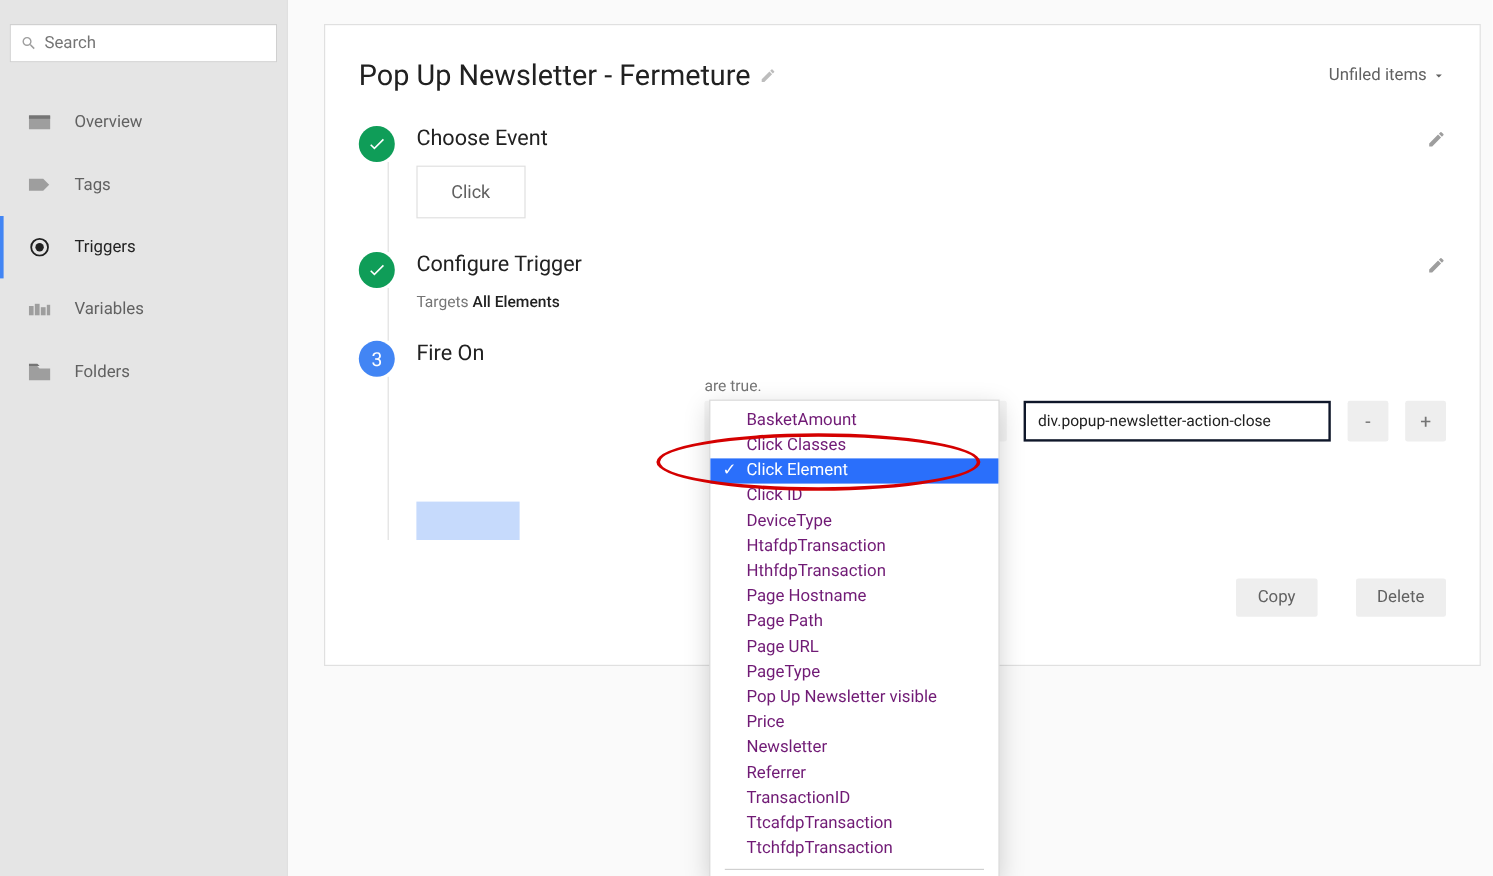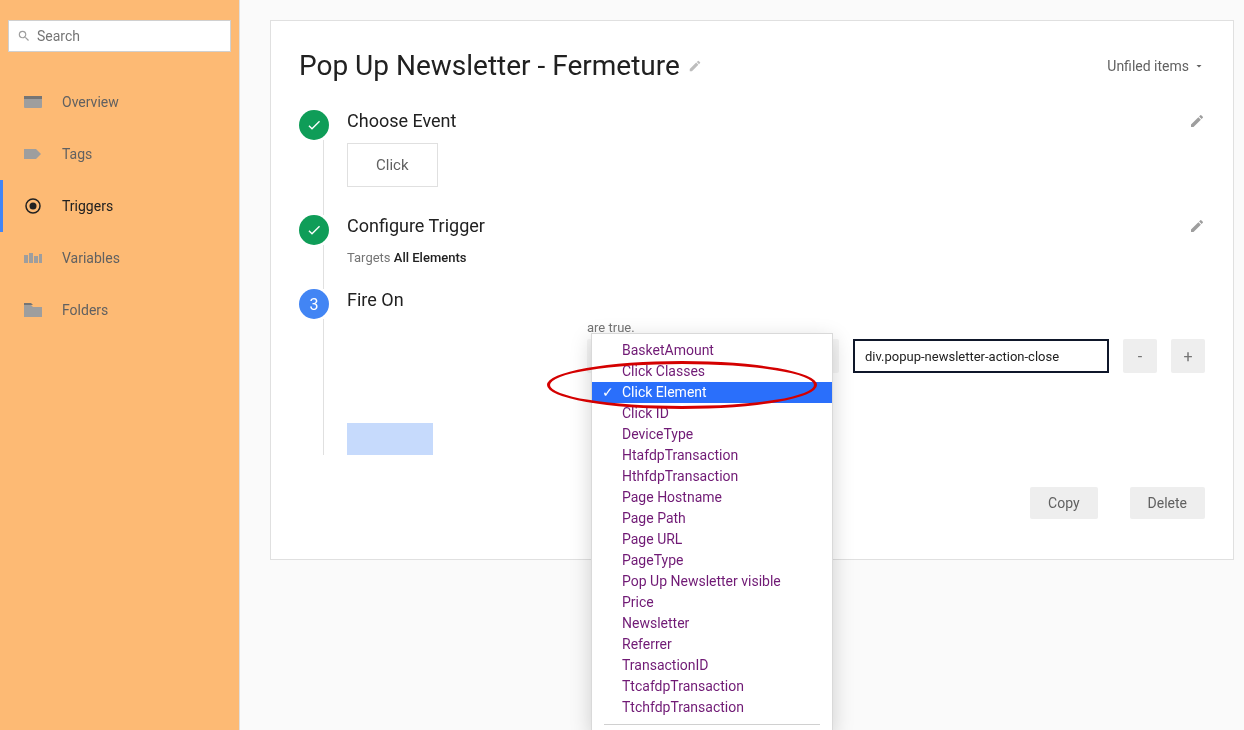--- a/index.html
+++ b/index.html
@@ -1,20 +1,20 @@
 <!DOCTYPE html>
 <html><head>
 <meta charset="utf-8">
 <style>
   * { box-sizing: border-box; margin: 0; padding: 0; font-family: Roboto, Arial, sans-serif; }
   body { background: #fff; color: #212121; font-size: 14px; }
   .app { display: flex; height: 730px; width: 1244px; }
   .sidebar {
     width: 250px; border-right: 1px solid #e0e0e0; display: flex; flex-direction: column;
-    padding: 0; background: #fdba74;
+    padding: 0; background: #e5e5e5;
   }
   .search-wrap { padding: 20px 8px 6px 8px; }
   .search {
     display: flex; align-items: center; width: 100%; height: 32px;
     border: 1px solid #d0d0d0; background: #fff; padding: 0 8px; color: #9e9e9e;
   }
   .search input {
     border: none; outline: none; flex: 1; font-size: 14px; color: #616161; background: transparent;
   }
   .nav { margin-top: 18px; display: flex; flex-direction: column; }
@@ -28,21 +28,21 @@
   }
   .nav-item .icon { width: 18px; height: 14px; margin-right: 20px; display: flex; align-items: center; justify-content: center;}
   .main {
     flex: 1; background: #fafafa; padding: 20px 10px 0 30px;
   }
   .card {
     background: #fff; border: 1px solid #e0e0e0; padding: 28px 28px 40px 28px; position: relative;
   }
   .card-head { display: flex; align-items: center; justify-content: space-between; margin-bottom: 28px; }
   .title-row { display: flex; align-items: center; gap: 8px; }
-  .title { font-size: 28px; font-weight: 400; color: #212121; }
+  .title { font-size: 24px; font-weight: 400; color: #212121; }
   .pencil { color: #bdbdbd; cursor: pointer; }
   .unfiled { color: #616161; font-size: 14px; display: flex; align-items: center; gap: 4px; cursor: pointer; }
 
   .steps { display: flex; flex-direction: column; }
   .step-badge {
     width: 30px; height: 30px; border-radius: 50%; display: flex; align-items: center; justify-content: center;
     color: #fff; flex-shrink: 0; margin-right: 18px;
   }
   .badge-green { background: #0f9d58; }
   .badge-blue { background: #4285f4; font-size: 16px; }

